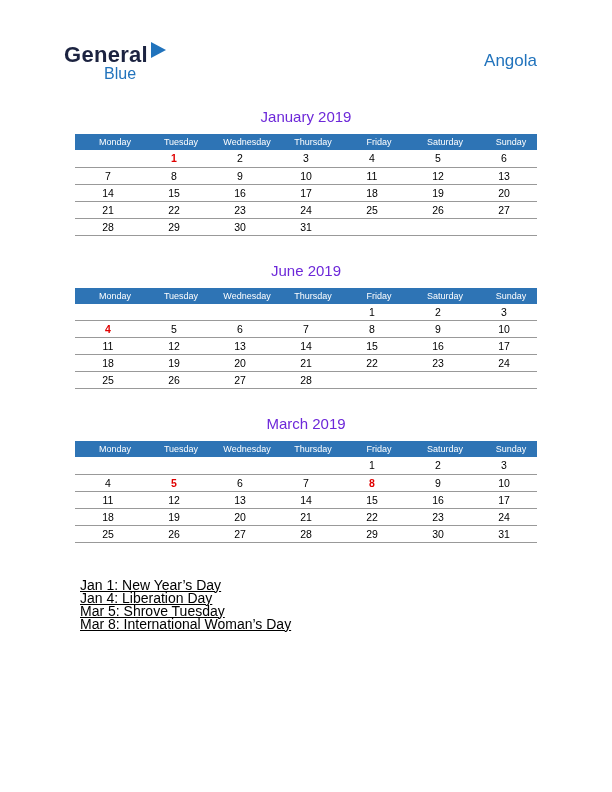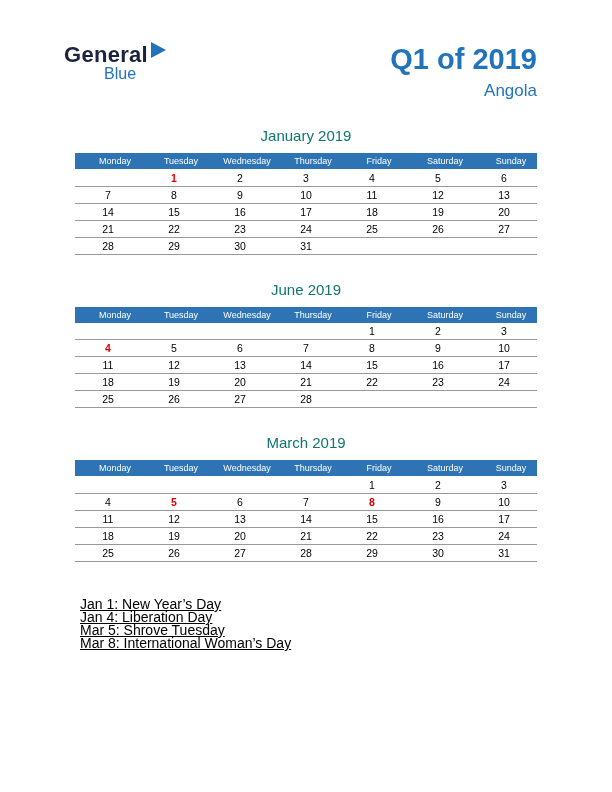--- a/index.html
+++ b/index.html
@@ -50,21 +50,21 @@
     color: var(--title-blue, #2173bc);
     margin-top: 7px;
   }
   
   .months-wrap { margin-top: 26px; }
   .month { width: 462px; margin: 0 auto 0 auto; }
   .month + .month { margin-top: 26px; }
   .month-title {
     text-align: center;
     font-size: 15px;
-    color: #0f766e;
+    color: #6d28d9;
     margin-bottom: 9px;
   }
   table.cal {
     width: 100%;
     border-collapse: collapse;
     table-layout: fixed;
   }
   table.cal thead th {
     background: var(--header-blue, #2e74b5);
     color: #fff;
@@ -103,21 +103,20 @@
 
   <div class="header">
     <div class="logo">
       <div class="logo-line1">
         <span>General</span>
         <span class="logo-triangle"></span>
       </div>
       <div class="logo-line2">Blue</div>
     </div>
     <div class="title-block">
-      <div class="q-title">Q1 of 2019</div>
       <div class="q-sub">Angola</div>
     </div>
   </div>
 
   <div class="months-wrap">
 
     <div class="month">
       <div class="month-title">January 2019</div>
       <table class="cal">
         <thead>

